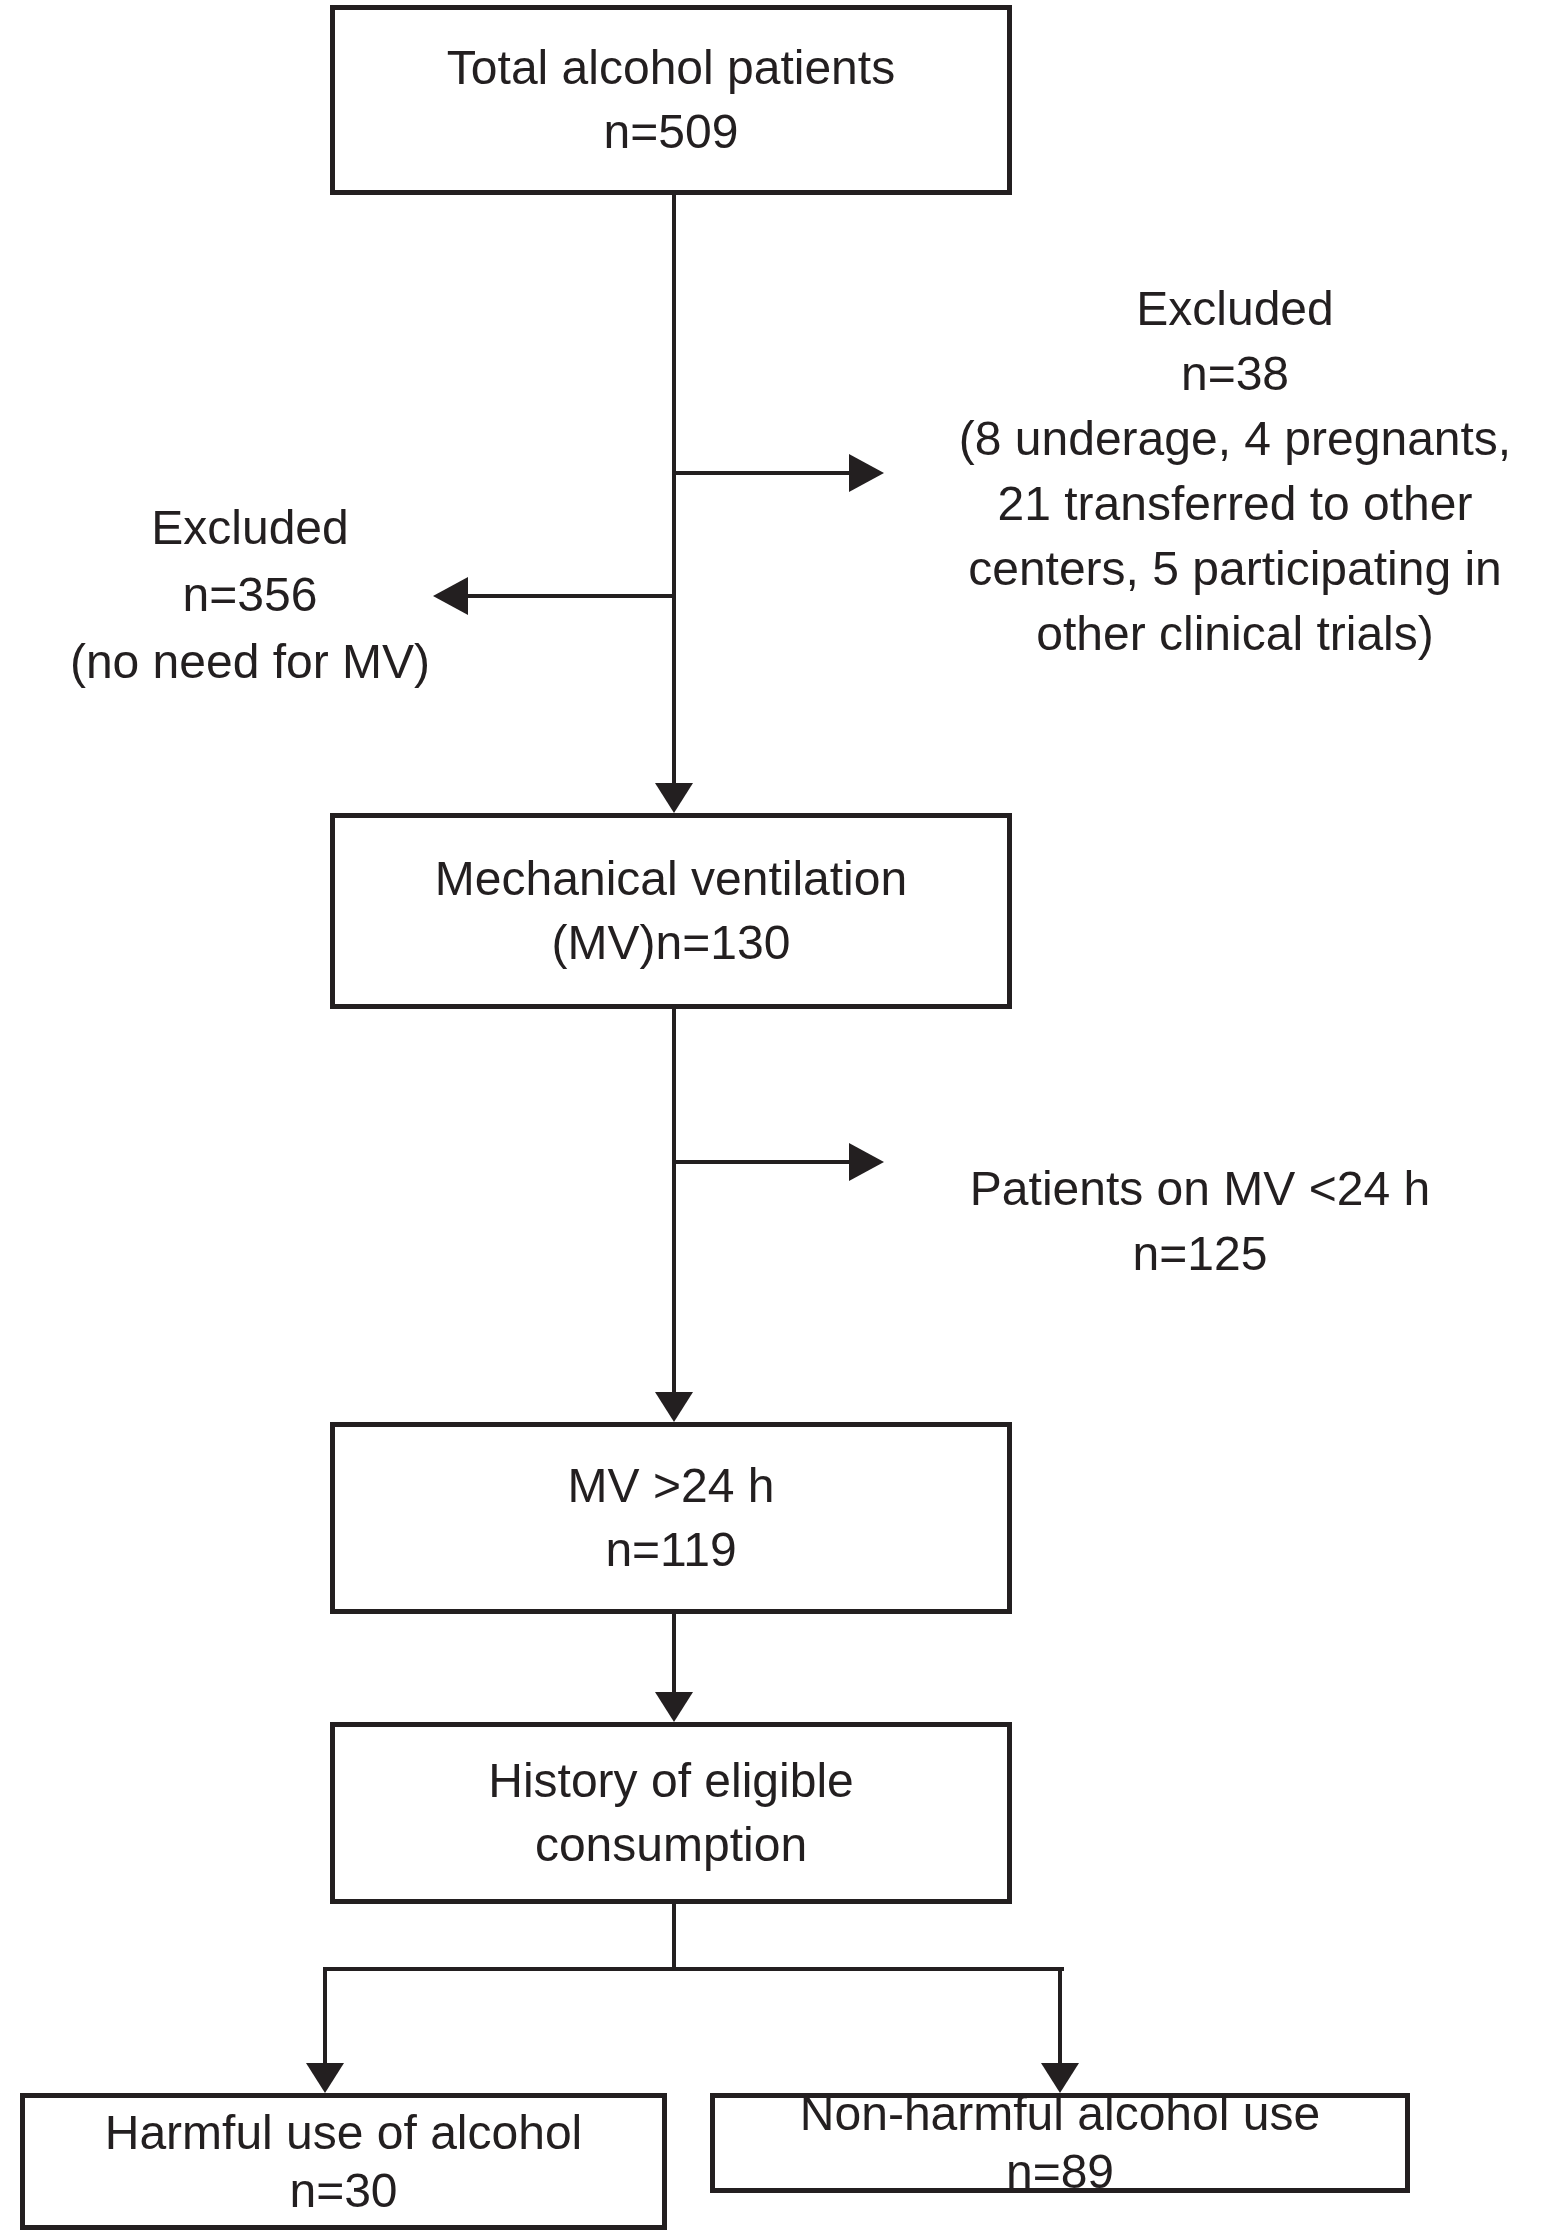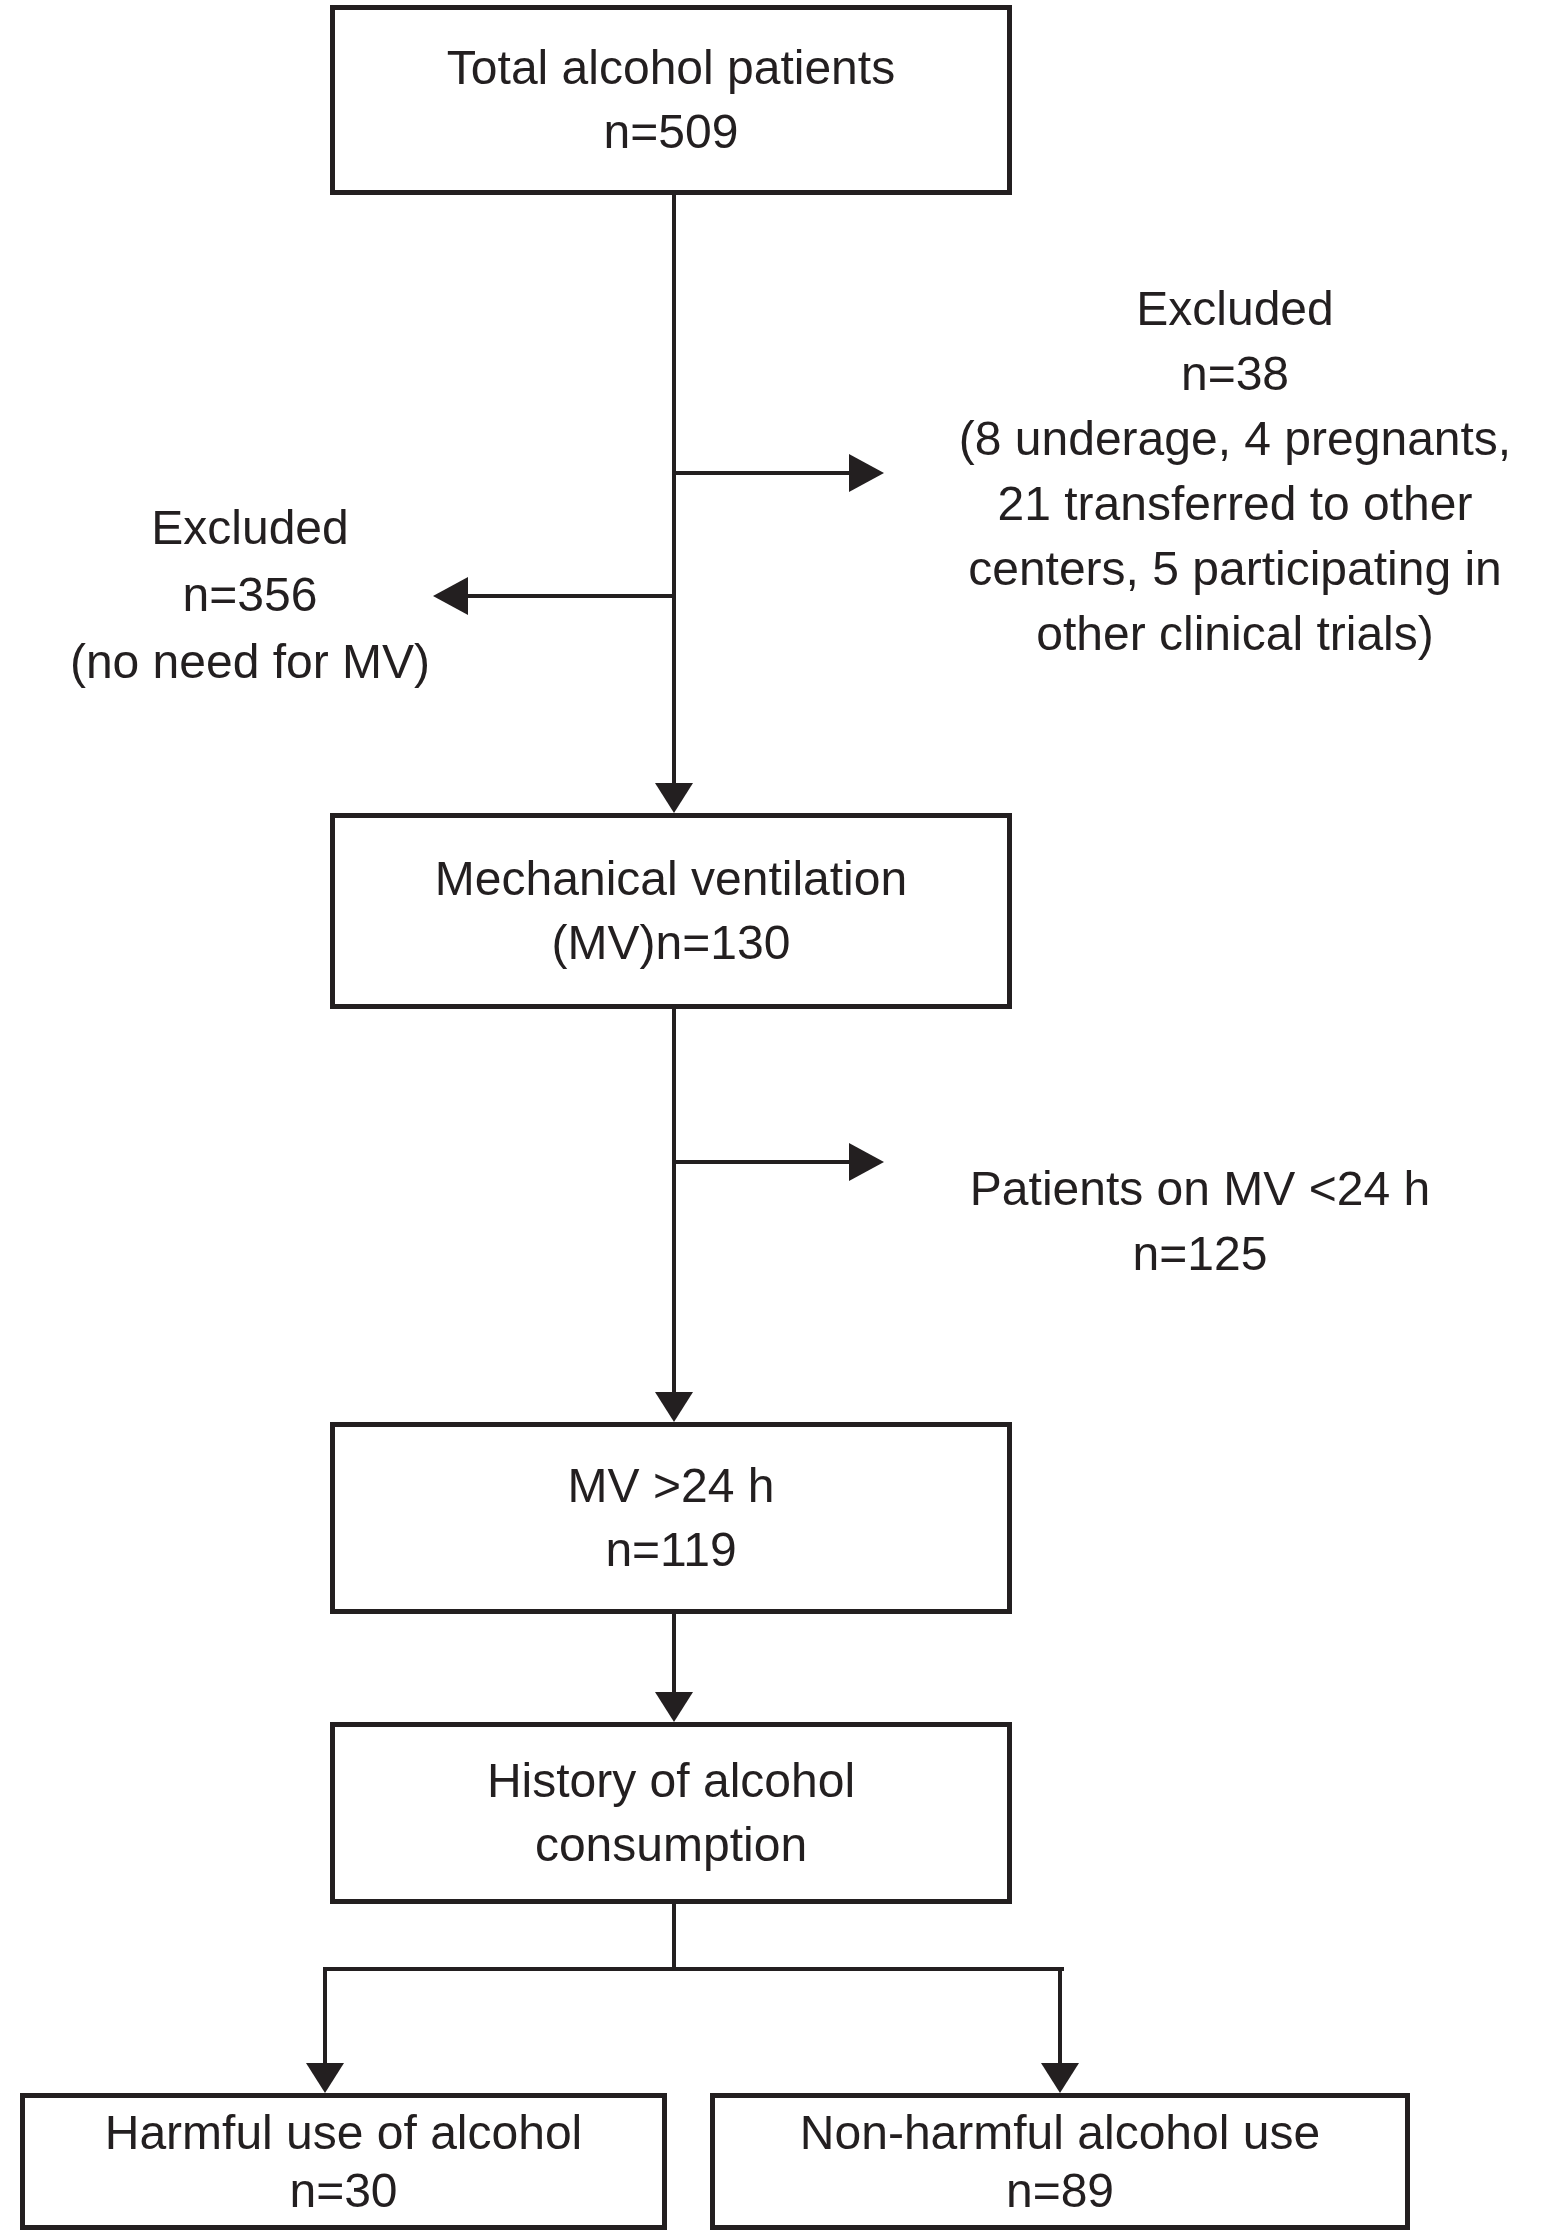--- a/index.html
+++ b/index.html
@@ -55,21 +55,21 @@
     border-bottom:19px solid transparent;
     border-right:35px solid var(--ink);
   }
 
   
   #box-total    {left:330px; top:5px;    width:682px; height:190px;}
   #box-mv       {left:330px; top:813px;  width:682px; height:196px;}
   #box-mv24     {left:330px; top:1422px; width:682px; height:192px;}
   #box-history  {left:330px; top:1722px; width:682px; height:182px;}
   #box-harmful  {left:20px;   top:2093px; width:647px; height:137px;}
-  #box-nonharm  {left:710px; top:2093px; width:700px; height:137px;}
+  #box-nonharm  {left:710px; top:2093px; width:700px; height:100px;}
 
   
   #trunk-1      {left:672px; top:193px;  height:592px;}
   #ah-into-mv   {left:655px; top:783px;}
   #branch-excl38{left:674px; top:471px;  width:175px;}
   #ah-excl38    {left:849px; top:454px;}
   #branch-excl227{left:468px;top:594px;  width:208px;}
   #ah-excl227   {left:433px; top:577px;}
   #trunk-2      {left:672px; top:1007px; height:387px;}
   #branch-mvless{left:674px; top:1160px; width:175px;}
@@ -103,21 +103,21 @@
     <div>Mechanical ventilation</div>
     <div>(MV)n=130</div>
   </div>
 
   <div class="node" id="box-mv24">
     <div>MV &gt;24 h</div>
     <div>n=119</div>
   </div>
 
   <div class="node" id="box-history">
-    <div>History of alcohol</div>
+    <div>History of eligible</div>
     <div>consumption</div>
   </div>
 
   <div class="node small" id="box-harmful">
     <div>Harmful use of alcohol</div>
     <div>n=30</div>
   </div>
 
   <div class="node small" id="box-nonharm">
     <div>Non-harmful alcohol use</div>

